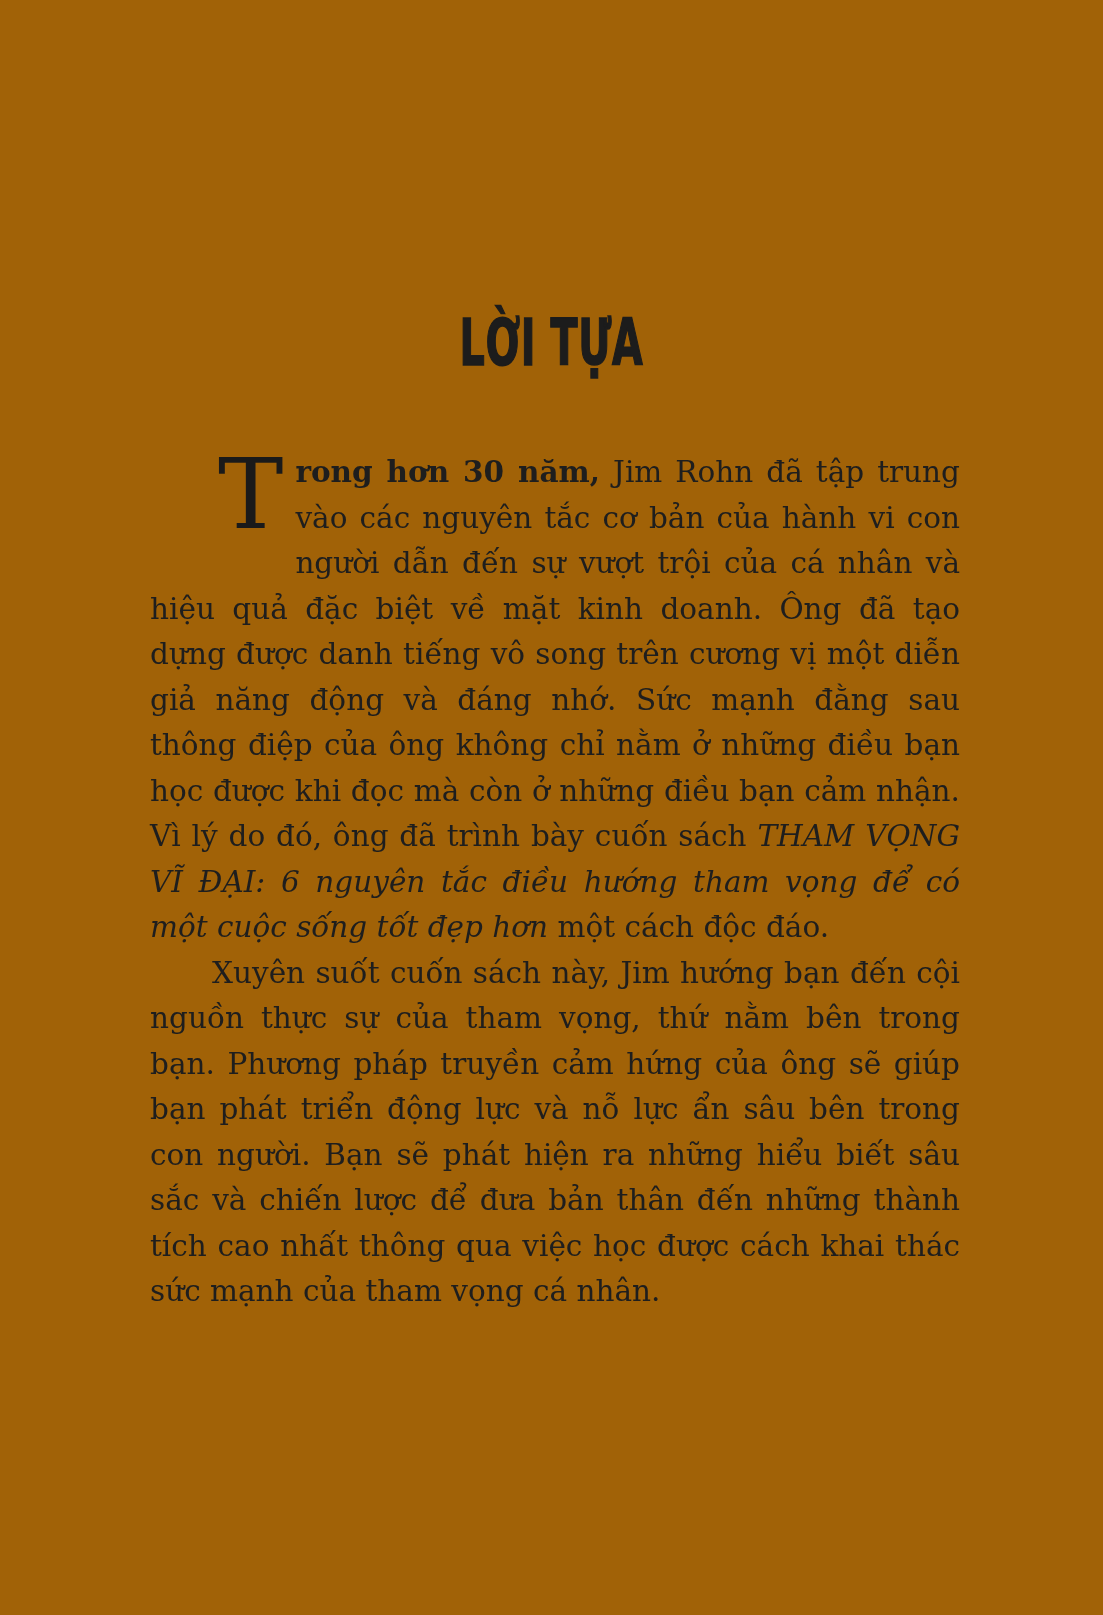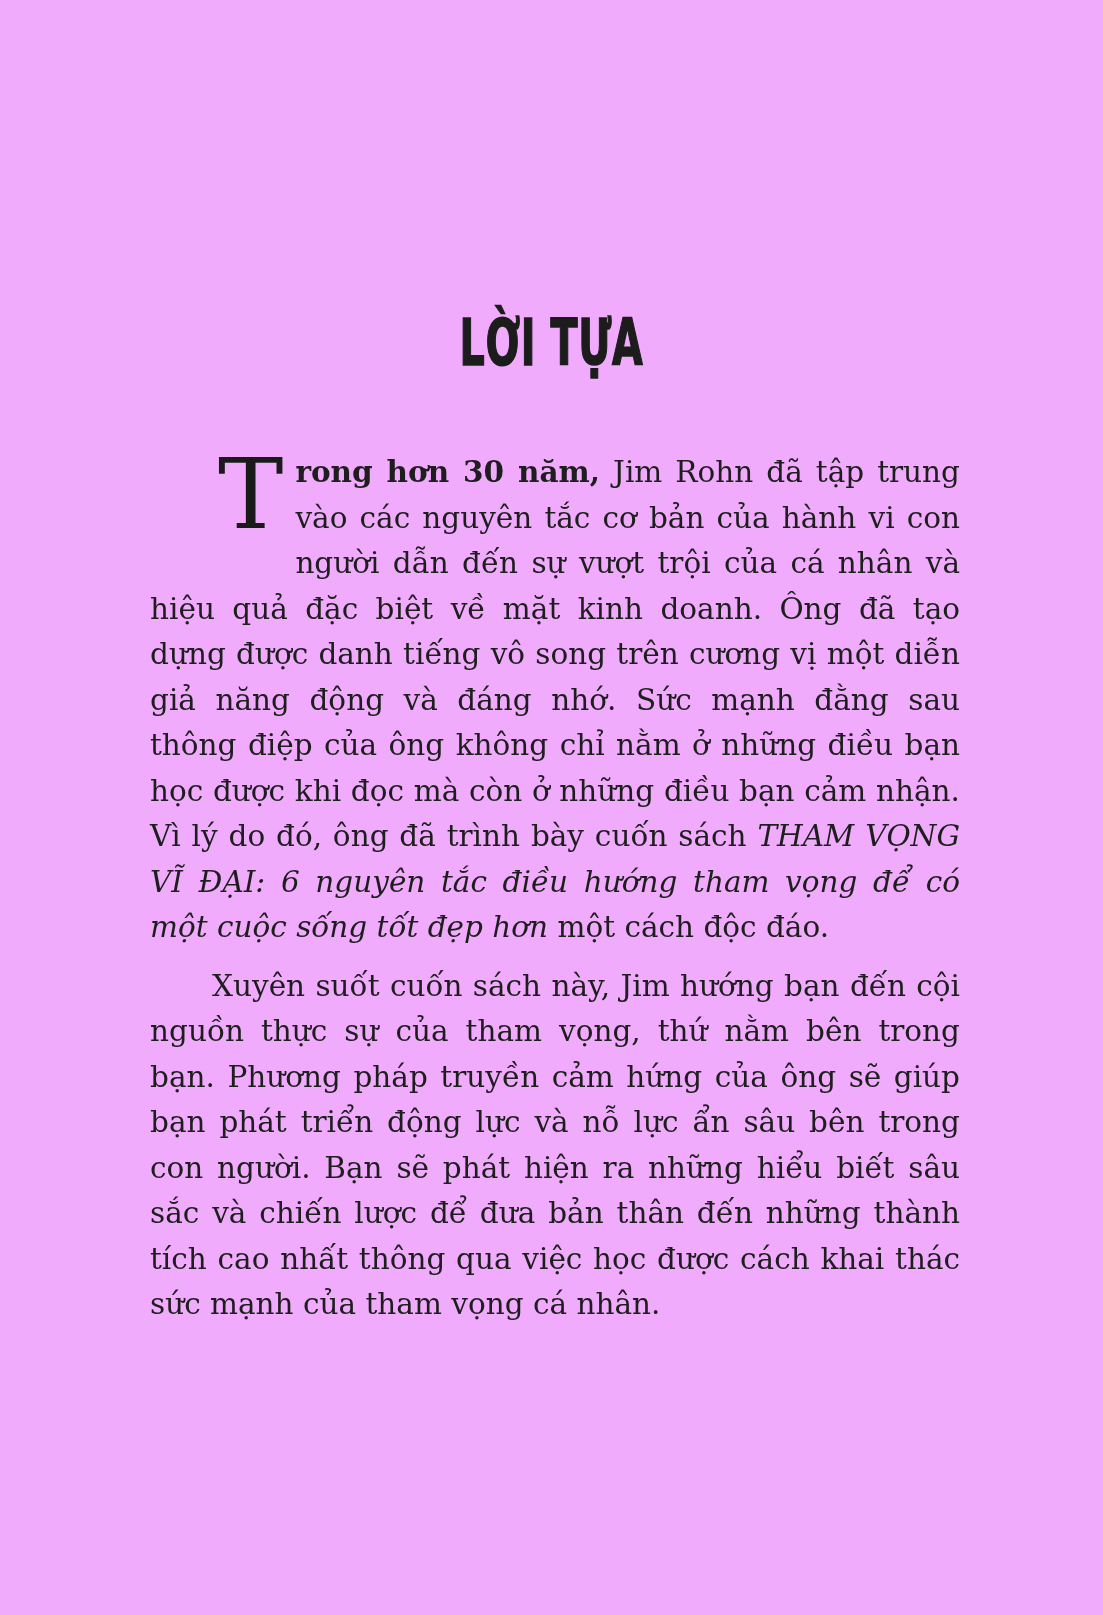--- a/index.html
+++ b/index.html
@@ -4,21 +4,21 @@
 <style>
   html, body {
     margin: 0;
     padding: 0;
     background: #ffffff;
   }
   .page {
     position: relative;
     width: 1103px;
     height: 1615px;
-    background: #f0abfc;
+    background: #a16207;
     overflow: hidden;
     font-family: "DejaVu Serif", "Liberation Serif", serif;
     color: #1e1e1e;
     text-decoration: underline;
   }
   .preface-title {
     position: absolute;
     top: 268px;
     left: 0;
     width: 100%;
@@ -41,21 +41,21 @@
     width: 810px;
     font-size: 29.5px;
     line-height: 45.5px;
     text-align: justify;
     text-justify: inter-word;
   }
   .paragraph {
     margin: 0;
   }
   .paragraph + .paragraph {
-    margin-top: 13px;
+    margin-top: 0;
     text-indent: 62px;
   }
   .dropcap {
     float: left;
     font-size: 98px;
     line-height: 80px;
     height: 88px;
     margin-left: 68px;
     margin-right: 12px;
     margin-top: 5px;

